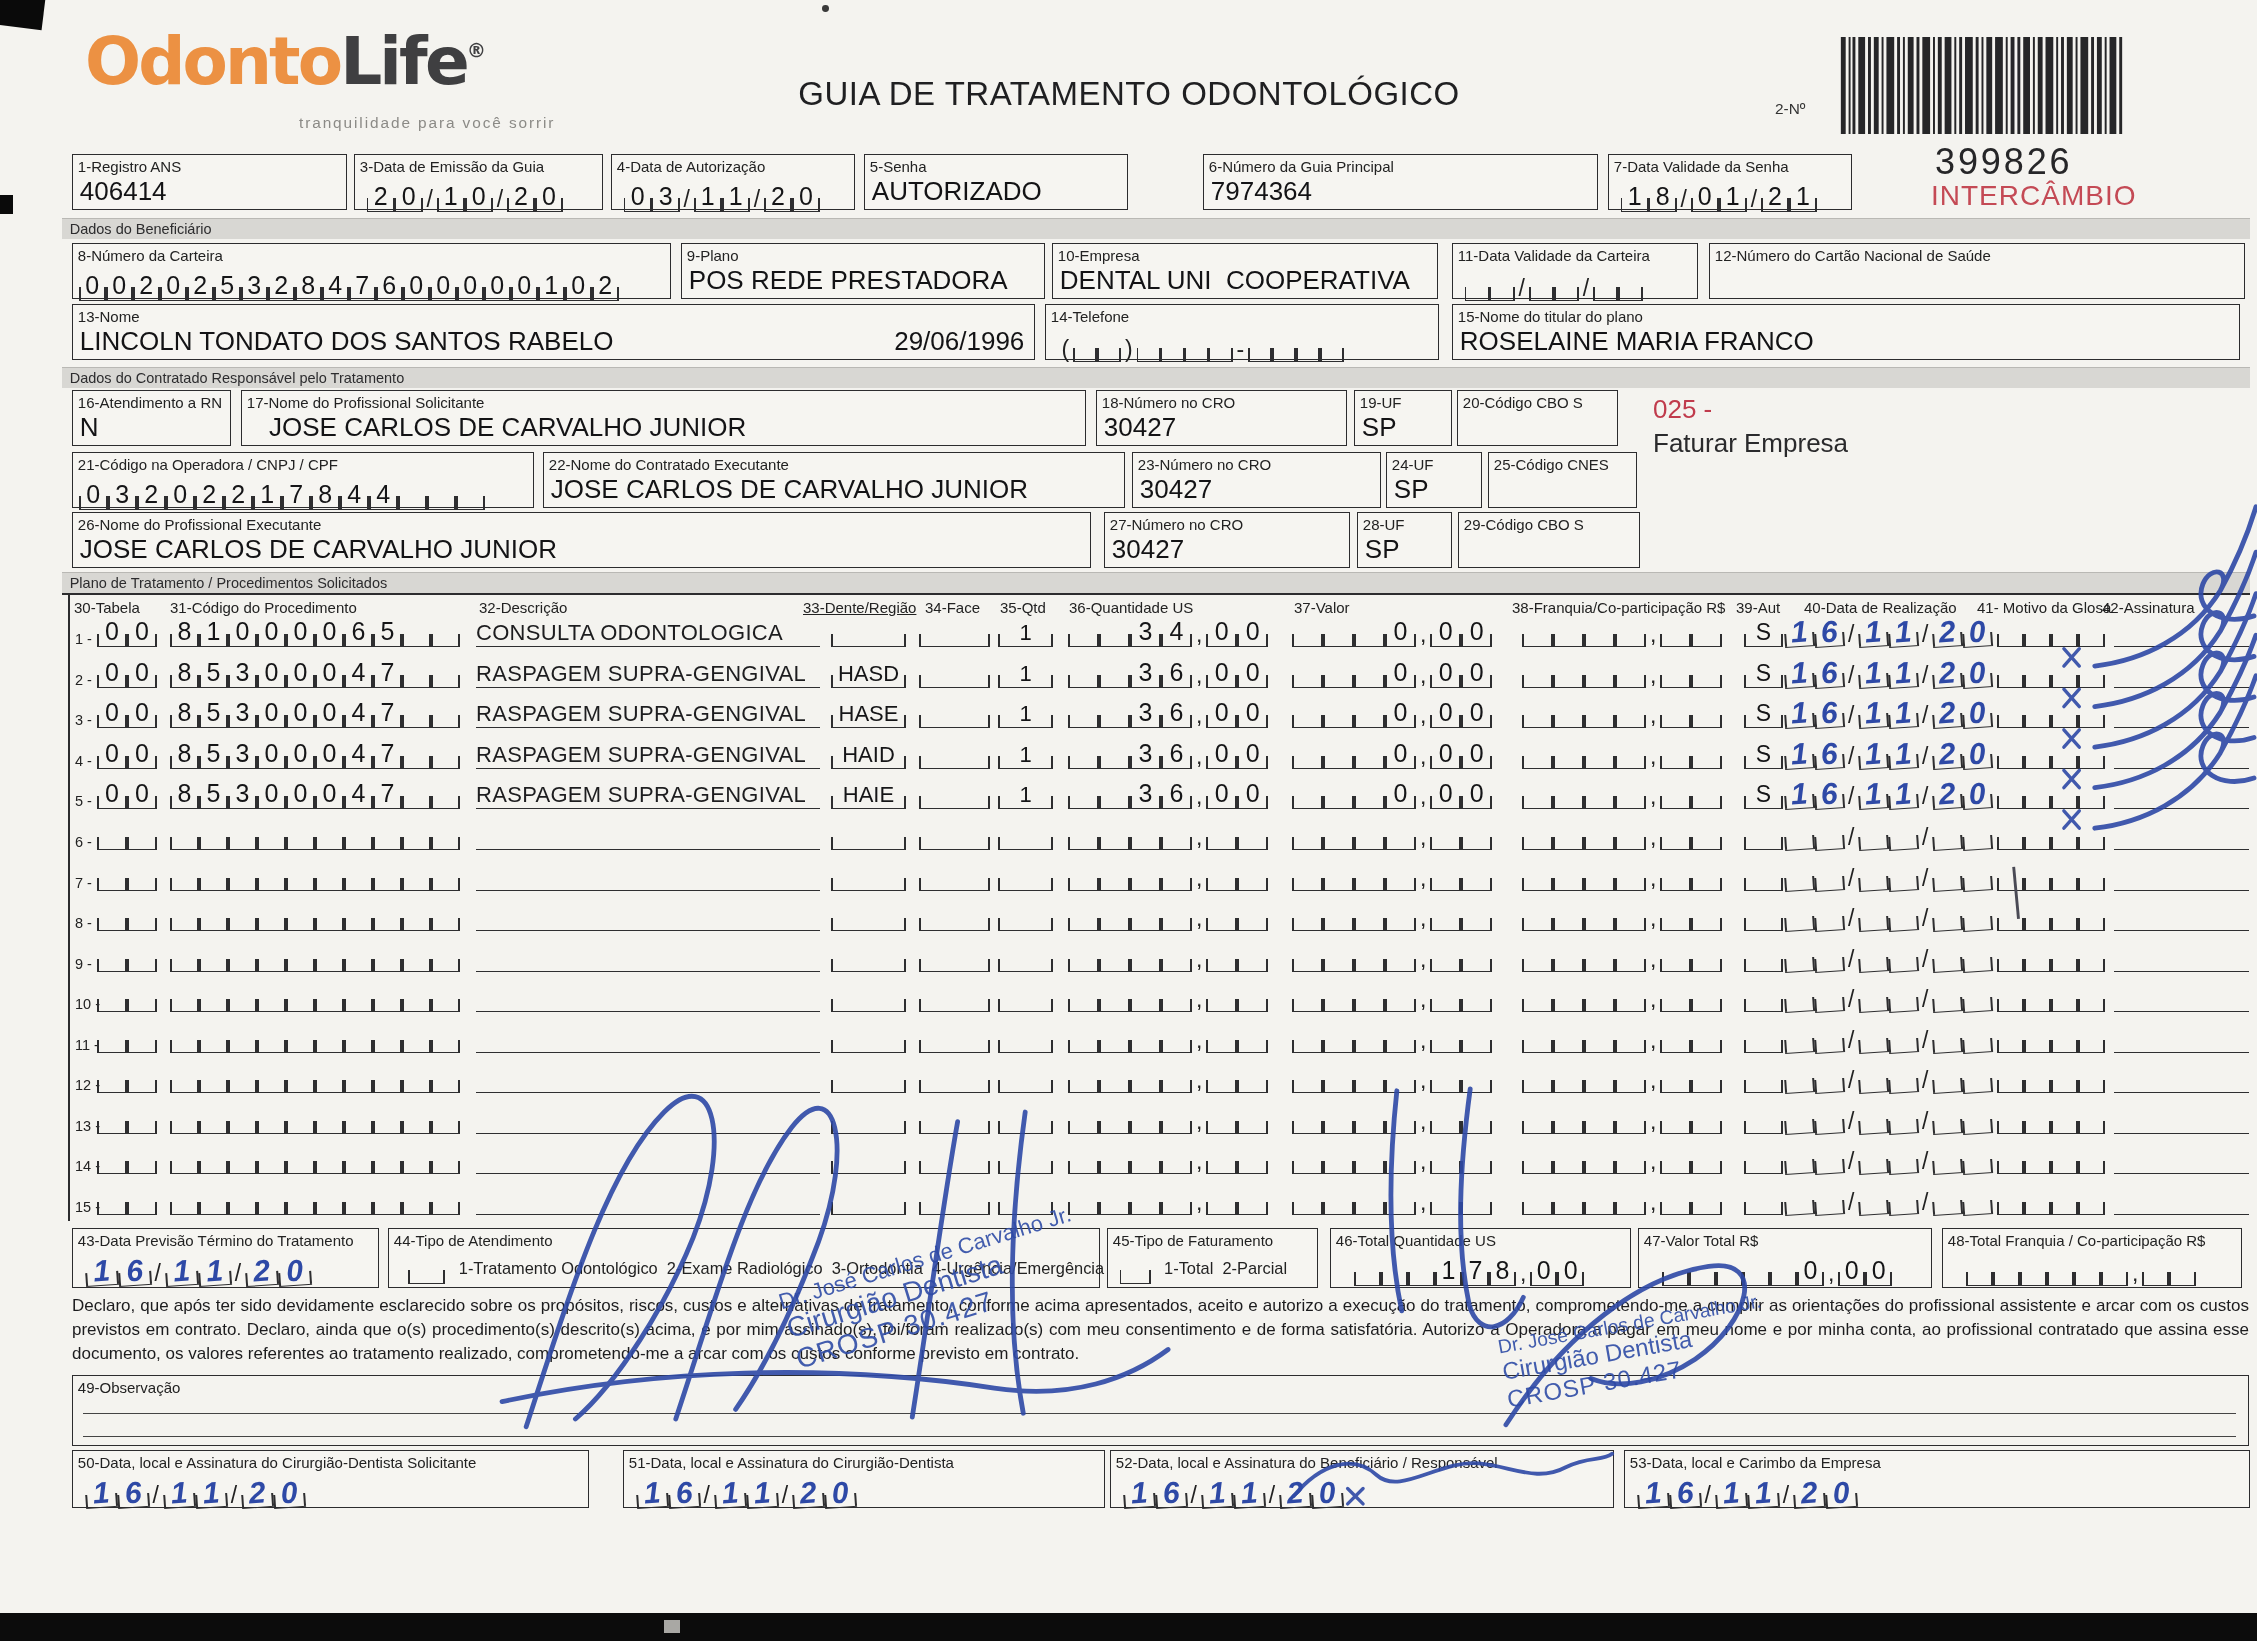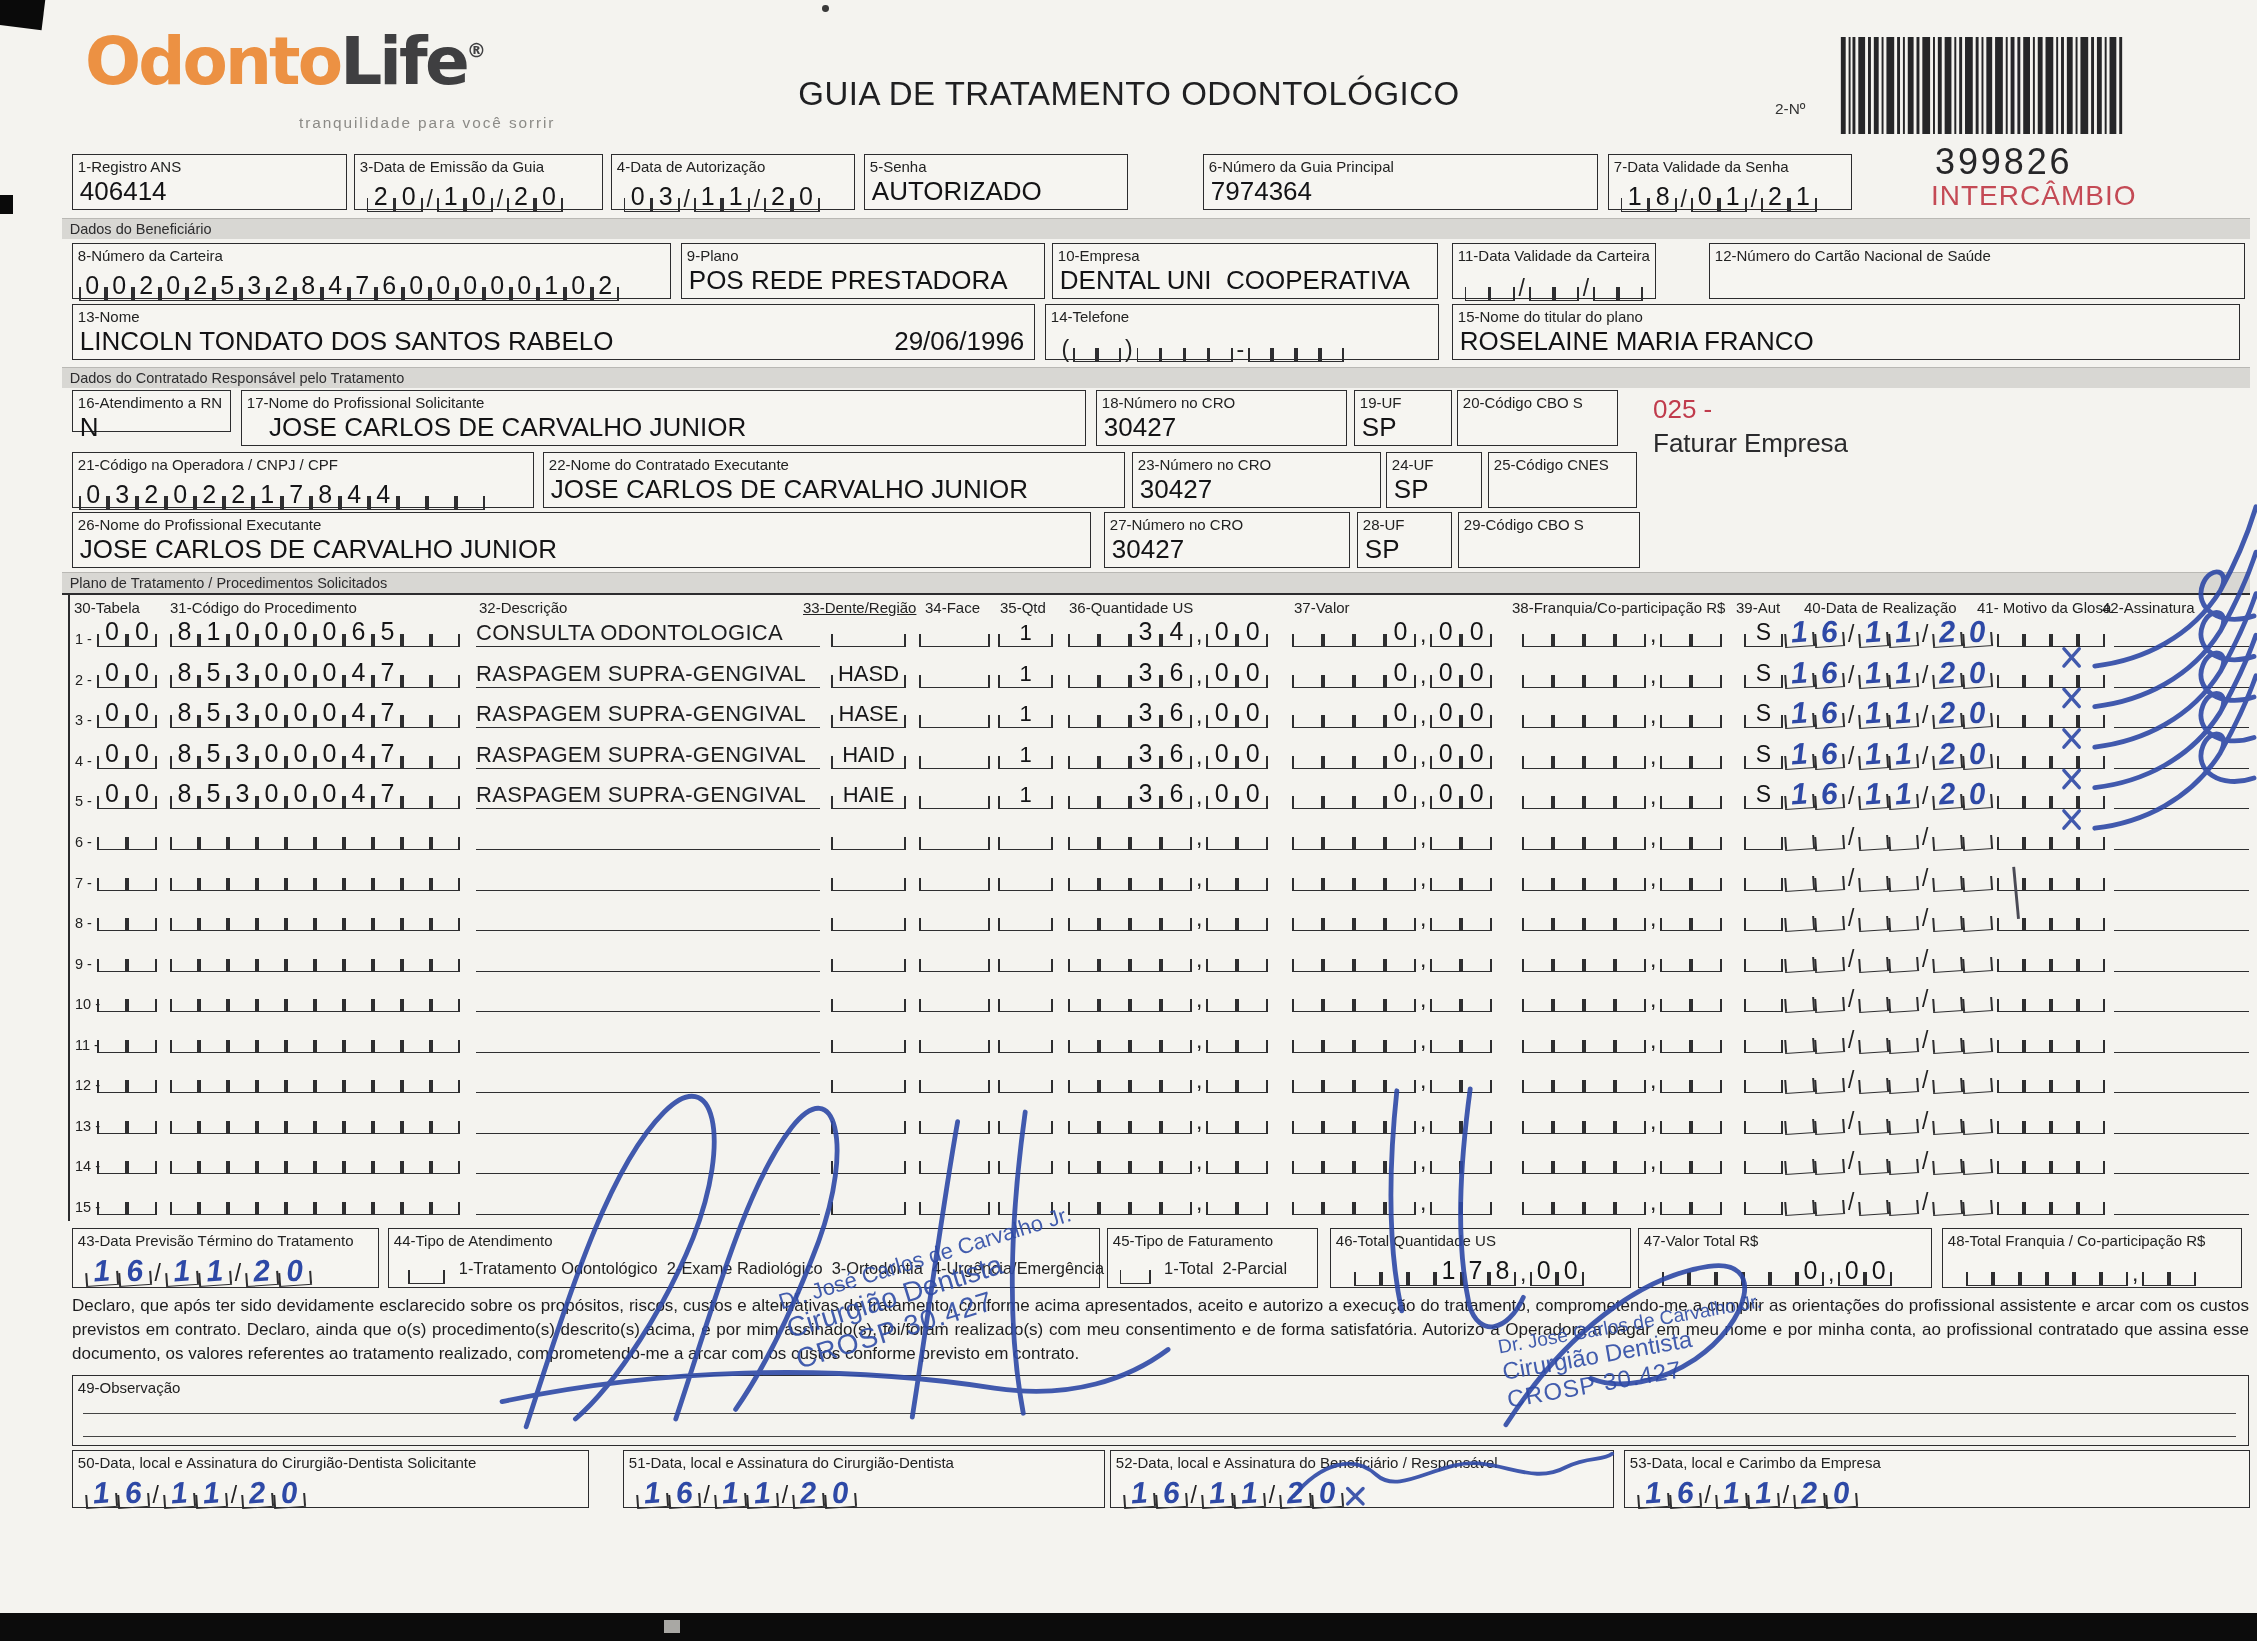--- a/index.html
+++ b/index.html
@@ -226,21 +226,21 @@
       </span>
   </div>
   <div class="fbox" style="left:681px;top:243px;width:364px;height:56px;">
     <span class="flabel">9-Plano</span>
     <span class="fvalue">POS REDE PRESTADORA</span>
   </div>
   <div class="fbox" style="left:1052px;top:243px;width:386px;height:56px;">
     <span class="flabel">10-Empresa</span>
     <span class="fvalue">DENTAL UNI  COOPERATIVA</span>
   </div>
-  <div class="fbox" style="left:1452px;top:243px;width:204px;height:56px;">
+  <div class="fbox" style="left:1452px;top:243px;width:246px;height:56px;">
     <span class="flabel">11-Data Validade da Carteira</span>
     <span class="comb" style="--cw:25px;">
         <span class="cell"></span>
         <span class="cell"></span>
         <span class="sep">/</span>
         <span class="cell"></span>
         <span class="cell"></span>
         <span class="sep">/</span>
         <span class="cell"></span>
         <span class="cell"></span>
@@ -276,21 +276,21 @@
         <span class="cell"></span>
       </span>
   </div>
   <div class="fbox" style="left:1452px;top:304px;width:788px;height:56px;">
     <span class="flabel">15-Nome do titular do plano</span>
     <span class="fvalue">ROSELAINE MARIA FRANCO</span>
   </div>
 
   <div class="secbar" style="top:367px;">Dados do Contratado Responsável pelo Tratamento</div>
 
-  <div class="fbox" style="left:72px;top:390px;width:159px;height:42px;">
+  <div class="fbox" style="left:72px;top:390px;width:159px;height:56px;">
     <span class="flabel">16-Atendimento a RN</span>
     <span class="fvalue">N</span>
   </div>
   <div class="fbox" style="left:241px;top:390px;width:845px;height:56px;">
     <span class="flabel">17-Nome do Profissional Solicitante</span>
     <span class="fvalue" style="padding-left:27px;">JOSE CARLOS DE CARVALHO JUNIOR</span>
   </div>
   <div class="fbox" style="left:1096px;top:390px;width:251px;height:56px;">
     <span class="flabel">18-Número no CRO</span>
     <span class="fvalue">30427</span>

